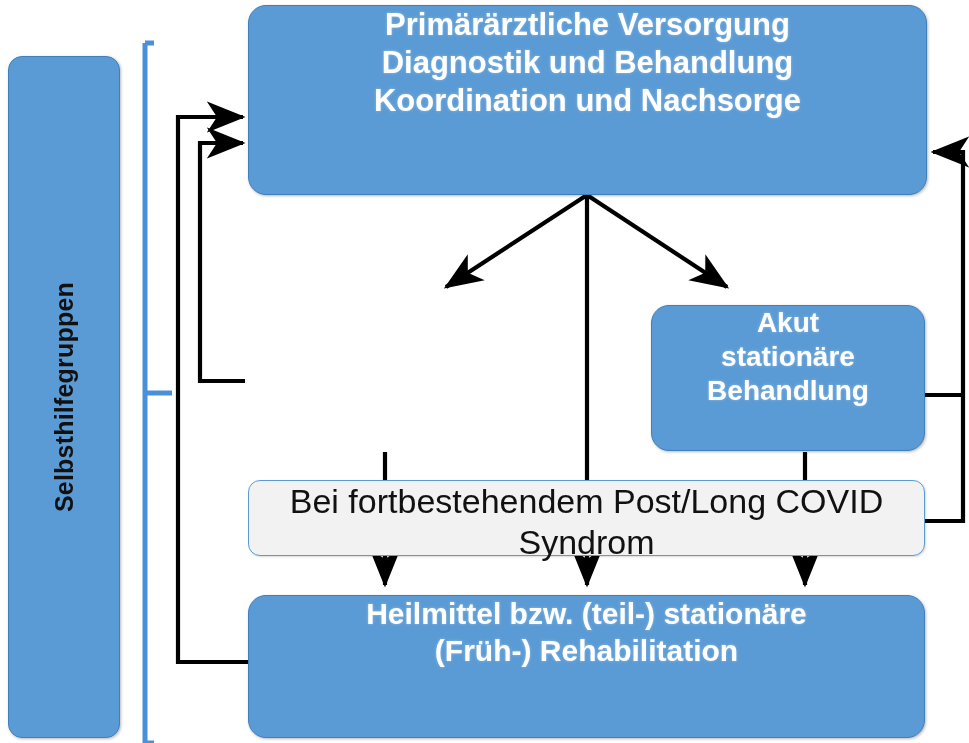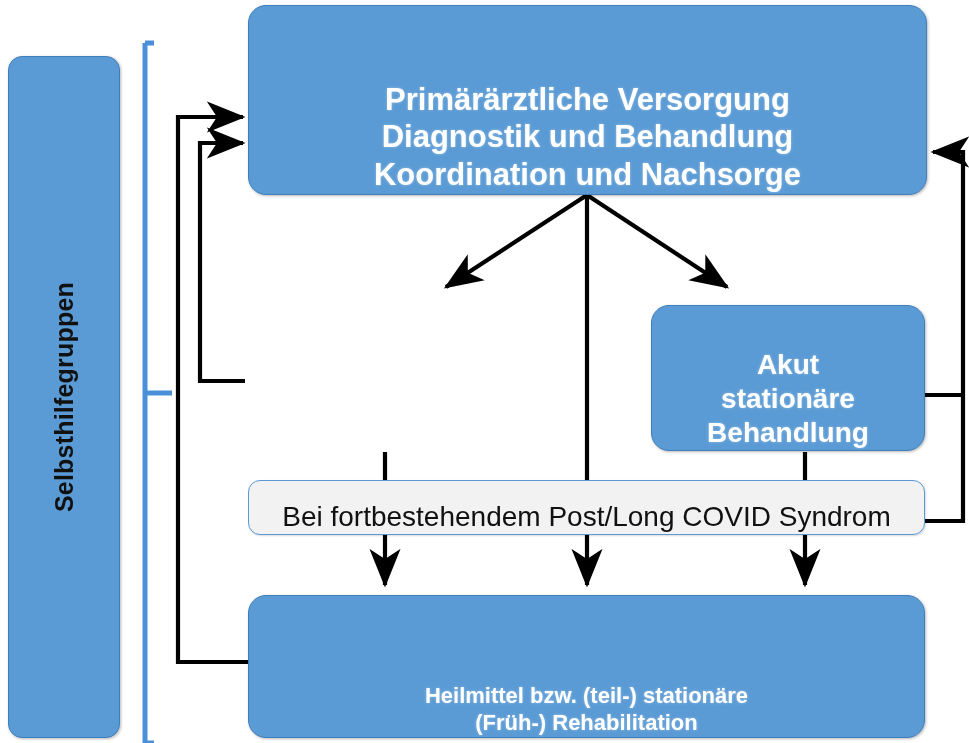--- a/index.html
+++ b/index.html
@@ -1,34 +1,34 @@
 <!DOCTYPE html>
 <html><head>
 <meta charset="utf-8">
 <style>
   html,body{margin:0;padding:0;background:#ffffff;}
   body{font-family:"Liberation Sans", sans-serif;}
   #canvas{position:relative;width:969px;height:743px;background:#ffffff;overflow:hidden;}
 
-  .node{position:absolute;box-sizing:border-box;display:flex;align-items:flex-end;
+  .node{position:absolute;box-sizing:border-box;display:flex;align-items:flex-start;
         justify-content:center;text-align:center;border-radius:18px;}
   .node.blue{background:#5b9bd5;border:1px solid #3f7fbd;color:#ffffff;
              font-weight:bold;text-shadow:0 0 3px rgba(255,255,255,.35);
              box-shadow:1px 1px 3px rgba(0,0,0,.28);}
   .node.grey{background:#f2f2f2;border:1px solid #5b9bd5;color:#111111;
              font-weight:normal;border-radius:12px;
              box-shadow:1px 1px 2px rgba(0,0,0,.15);}
 
   .node .lines{line-height:1.22;white-space:pre-line;}
 
   #node-primary{left:248px;top:5px;width:679px;height:190px;font-size:31px;}
   #node-specialist{left:245px;top:305px;width:282px;height:146px;font-size:28px;}
   #node-acute{left:651px;top:305px;width:274px;height:146px;font-size:28px;}
-  #node-condition{left:248px;top:480px;width:677px;height:55px;font-size:28px;}
-  #node-rehab{left:248px;top:595px;width:677px;height:143px;font-size:22px;}
+  #node-condition{left:248px;top:480px;width:677px;height:76px;font-size:34px;}
+  #node-rehab{left:248px;top:595px;width:677px;height:143px;font-size:30px;}
 
   #node-selfhelp{position:absolute;left:8px;top:56px;width:112px;height:682px;
         background:#5b9bd5;border:1px solid #3f7fbd;border-radius:14px;
         box-shadow:1px 1px 3px rgba(0,0,0,.28);
         display:flex;align-items:center;justify-content:center;
         box-sizing:border-box;}
   #node-selfhelp .vtext{writing-mode:vertical-rl;transform:rotate(180deg);
         color:#111111;font-weight:bold;font-size:25px;letter-spacing:.2px;}
 
   #bracket{position:absolute;left:140px;top:40px;width:36px;height:706px;}

